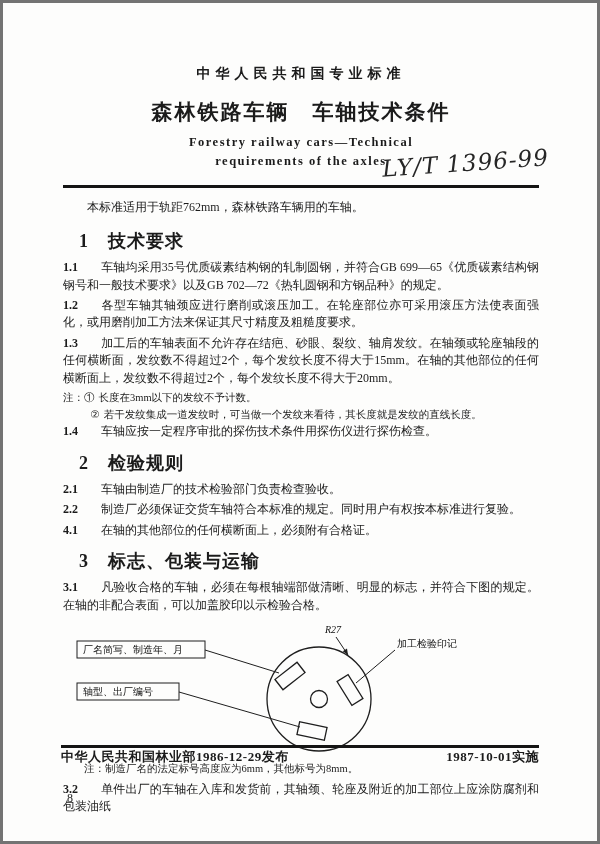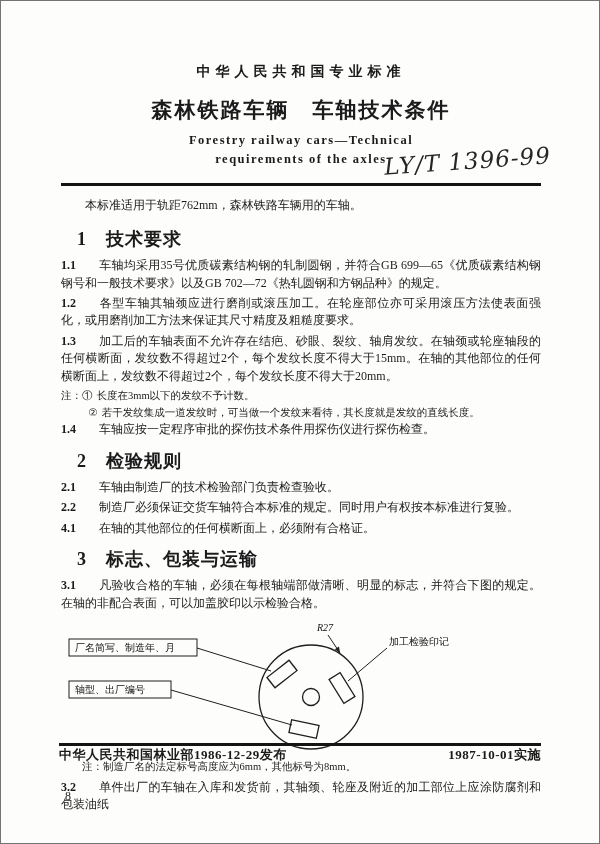--- a/index.html
+++ b/index.html
@@ -1,40 +1,40 @@
 <!DOCTYPE html>
 <html><head>
 <meta charset="utf-8">
 <style>
   * { margin:0; padding:0; box-sizing:border-box; }
   html,body { background:#e9e9e6; }
   body { font-family:"Liberation Serif","DejaVu Serif",serif; }
   .page {
     position:relative; width:600px; height:844px; margin:0 auto;
-    background:#fdfdfc; border:1px solid #737373; color:#1b1b1b;
+    background:#fdfdfc; border:3px solid #737373; color:#1b1b1b;
     padding:62px 58px 0 60px; overflow:hidden;
   }
   .std-org { text-align:center; font-size:14px; font-weight:bold; letter-spacing:5px; }
   .title-cn { text-align:center; font-size:21px; font-weight:bold; letter-spacing:2px; margin-top:15px; }
   .title-en { text-align:center; font-weight:bold; font-size:12.5px; letter-spacing:1.5px; margin-top:7px; line-height:1.55; }
   .std-no {
     position:absolute; top:147px; right:48px; font-family:"DejaVu Serif",serif;
     font-style:italic; font-size:23px; letter-spacing:1px; color:#262626;
     transform:rotate(-4deg);
   }
   .rule-top { border:none; border-top:3px solid #141414; margin-top:13px; }
   .content { font-size:12px; line-height:1.45; margin-top:11px; }
   .intro { text-indent:2em; margin-bottom:12px; }
   .sec-heading { font-size:18px; font-weight:bold; margin:9px 16px 5px; letter-spacing:1px; }
   .clause { margin-bottom:3px; text-align:justify; }
   .cnum { font-weight:bold; margin-right:23px; }
   .note { font-size:10.5px; line-height:1.5; margin-bottom:1px; }
   .note .cnum { font-weight:normal; margin-right:4px; }
   .note-cont { padding-left:2.6em; }
-  .figure { text-align:left; margin:3px 0 1px; }
+  .figure { text-align:right; margin:3px 0 1px; }
   .fig-note { font-size:10.5px; margin:1px 0 4px; padding-left:2em; }
   svg .ln { fill:none; stroke:#1e1e1e; stroke-width:1.3; }
   svg .thin { stroke:#1e1e1e; stroke-width:1; }
   svg .lbl { font-size:10px; fill:#111; font-family:"Liberation Serif","DejaVu Serif",serif; }
   svg .it { font-style:italic; }
   .footer { position:absolute; left:58px; right:58px; top:742px; }
   .rule-bottom { border:none; border-top:3px solid #141414; }
   .footer-row { display:flex; justify-content:space-between; font-weight:bold; font-size:13px; letter-spacing:0.5px; }
   .page-num { position:absolute; left:64px; top:788px; font-size:12px; }
 </style>

